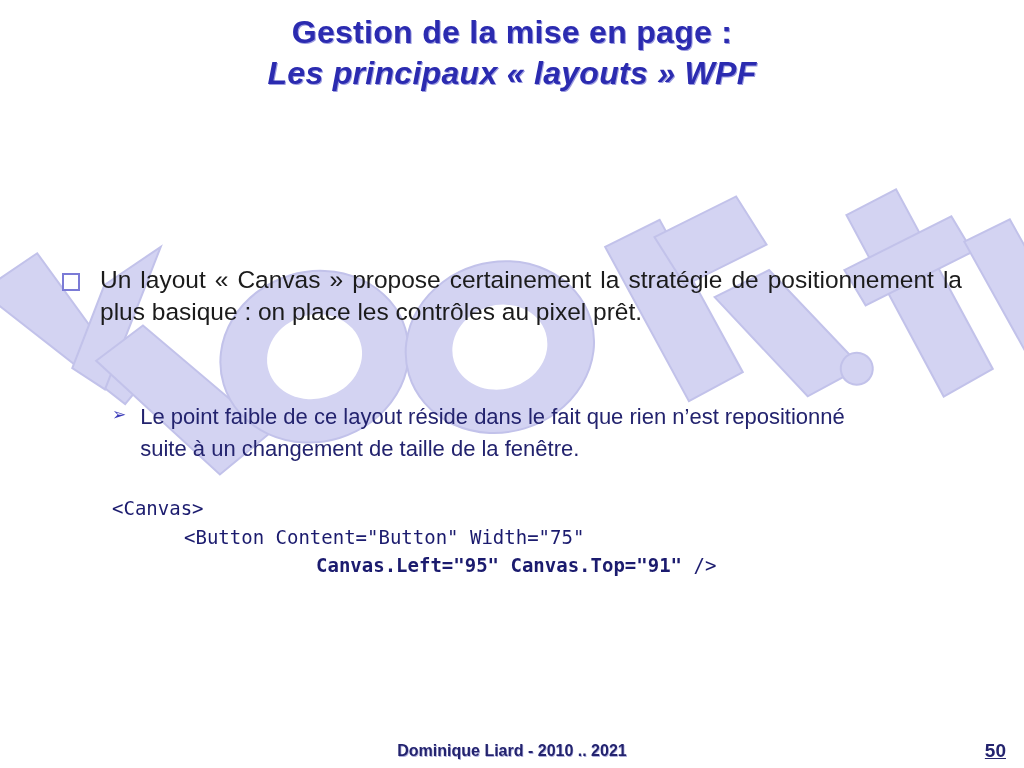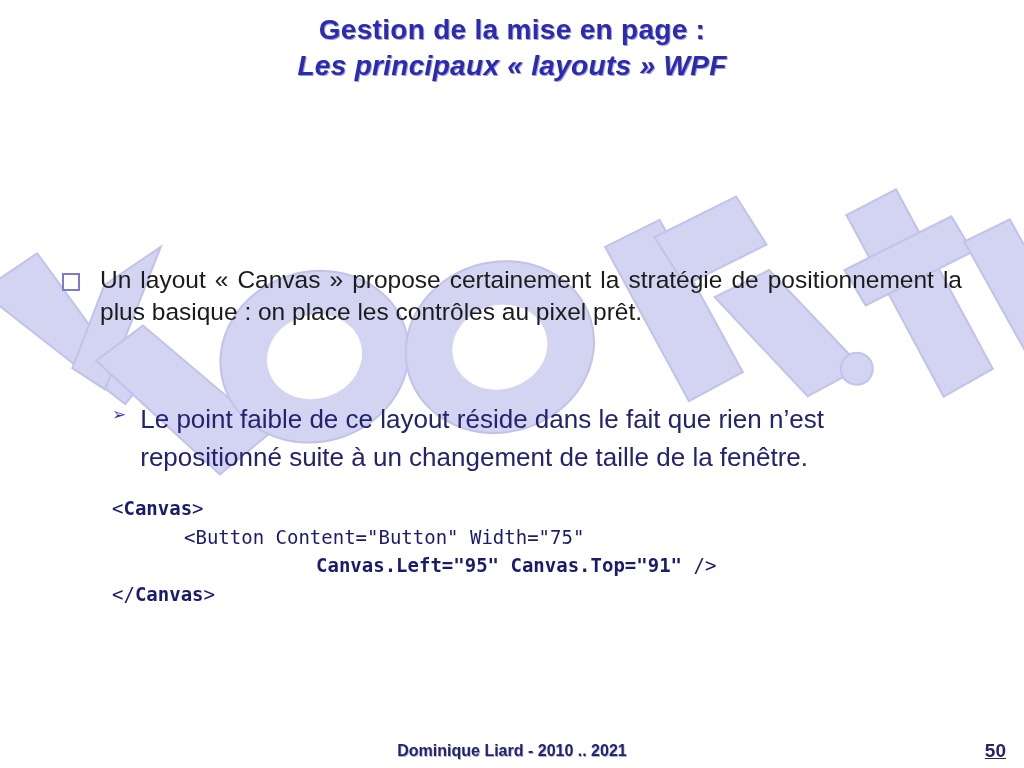--- a/index.html
+++ b/index.html
@@ -37,21 +37,21 @@
   }
 
   
   .title {
     position: absolute;
     top: 12px;
     left: 0;
     width: 1024px;
     text-align: center;
     color: #2b2bb0;
-    font-size: 28px;
+    font-size: 32px;
     font-weight: bold;
     line-height: 1.28;
     letter-spacing: 0.3px;
     z-index: 2;
     text-shadow: 1px 1px 0 #9c9ce0;
   }
   .title .line2 {
     display: block;
     font-style: italic;
   }
@@ -104,40 +104,40 @@
     flex: 0 0 auto;
     color: #3a3ab8;
     font-size: 17px;
     line-height: 1;
     margin-top: 5px;
     margin-right: 14px;
   }
   .bullet-l2 .text {
     flex: 1 1 auto;
     color: #23236e;
-    font-size: 26px;
+    font-size: 22px;
     line-height: 1.45;
   }
 
   
   .code {
     position: absolute;
     left: 112px;
     top: 478px;
     width: 820px;
     font-family: "DejaVu Sans Mono", monospace;
     font-size: 19px;
     color: #1b1b6e;
     line-height: 1.5;
   }
   .code .row {
     white-space: pre;
   }
   .code .tag {
-    font-weight: bold;
+    font-weight: normal;
   }
   .code .angle {
     font-weight: normal;
   }
   .code .row-inner {
     padding-left: 72px;
   }
   .code .row-attr {
     padding-left: 204px;
   }
@@ -216,21 +216,20 @@
 
     <div class="bullet-l2">
       <span class="marker">➢</span>
       <span class="text">Le point faible de ce layout réside dans le fait que rien n’est repositionné suite à un changement de taille de la fenêtre.</span>
     </div>
 
     <div class="code">
       <div class="row"><span class="angle">&lt;</span><span class="tag">Canvas</span><span class="angle">&gt;</span></div>
       <div class="row row-inner">&lt;Button Content="Button" Width="75"</div>
       <div class="row row-attr"><span class="bold">Canvas.Left="95" Canvas.Top="91"</span><span class="angle"> /&gt;</span></div>
-      <div class="row"><span class="angle">&lt;/</span><span class="tag">Canvas</span><span class="angle">&gt;</span></div>
     </div>
 
   </div>
 
   <div class="footer-author">Dominique Liard - 2010 .. 2021</div>
   <div class="footer-page">50</div>
 
 </div>
 
 </body></html>

